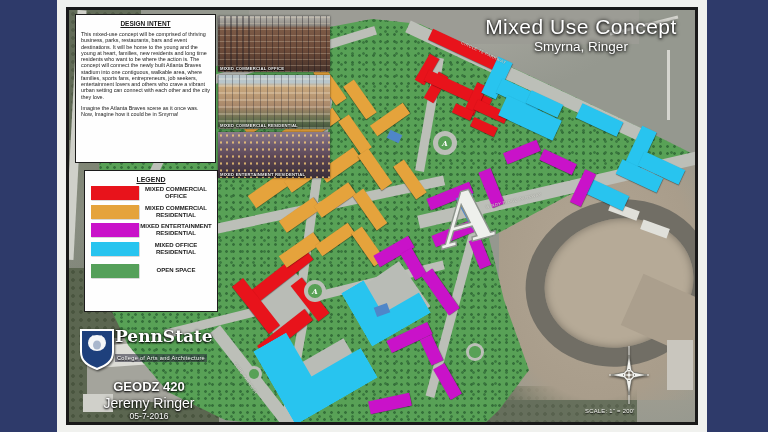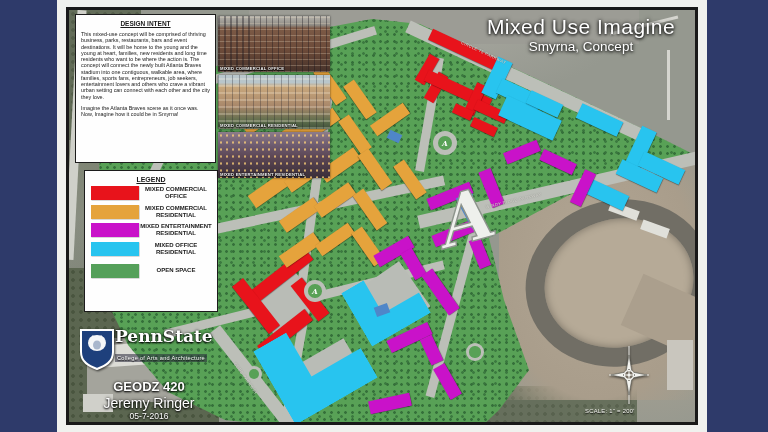--- a/index.html
+++ b/index.html
@@ -271,22 +271,22 @@
         <div class="cap">MIXED COMMERCIAL OFFICE</div>
       </div>
       <div class="rend r2">
         <div class="cap">MIXED COMMERCIAL RESIDENTIAL</div>
       </div>
       <div class="rend r3">
         <div class="cap">MIXED ENTERTAINMENT RESIDENTIAL</div>
       </div>
 
       <div class="title">
-        <div class="main">Mixed Use Imagine</div>
-        <div class="sub">Smyrna, Concept</div>
+        <div class="main">Mixed Use Concept</div>
+        <div class="sub">Smyrna, Ringer</div>
       </div>
 
       <div class="psu">
         <div class="psu-row">
           <svg class="psu-shield" width="36" height="42" viewBox="0 0 36 42">
             <path d="M2 2 h32 v22 c0 10 -8 14 -16 17 c-8 -3 -16 -7 -16 -17 Z" fill="#1e407c" stroke="#ffffff" stroke-width="2"></path>
             <ellipse cx="18" cy="15" rx="9" ry="8" fill="#f5f6f8"></ellipse>
             <path d="M10 11 l4 -4 l2 4 Z M26 11 l-4 -4 l-2 4 Z" fill="#f5f6f8"></path>
             <ellipse cx="18" cy="17" rx="4" ry="4.5" fill="#1e407c" opacity=".35"></ellipse>
           </svg>

